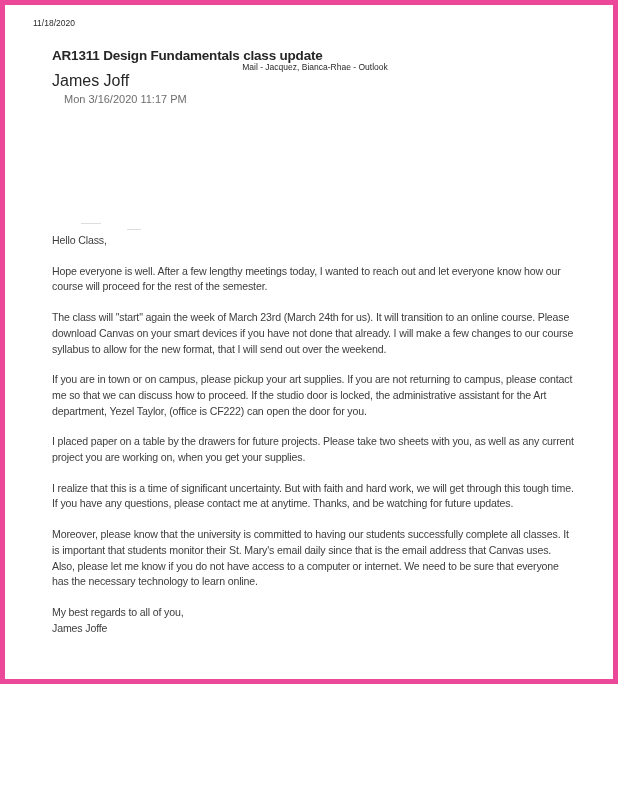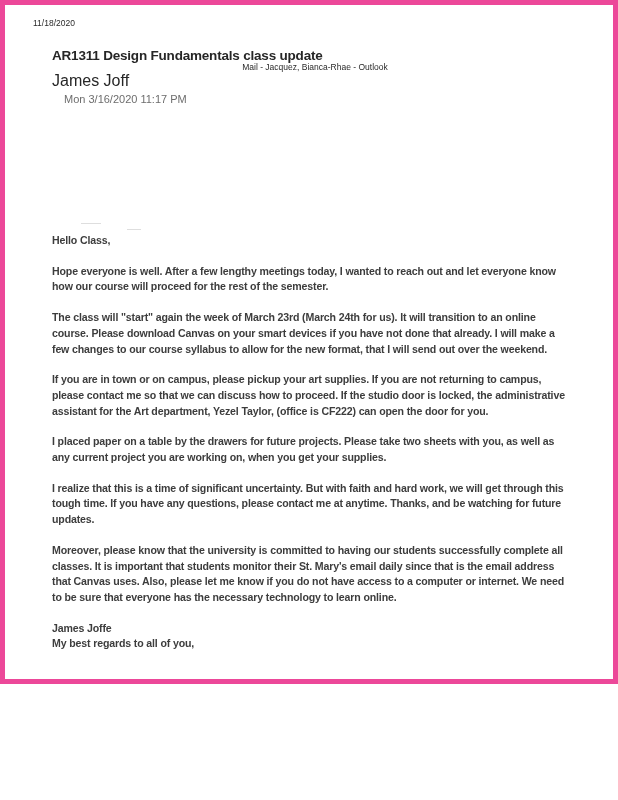--- a/index.html
+++ b/index.html
@@ -68,21 +68,21 @@
   .email-body {
     position: absolute;
     top: 228px;
     left: 47px;
     width: 522px;
     font-size: 10.6px;
     letter-spacing: -0.15px;
     line-height: 15.7px;
     color: #3d3d3d;
   }
-  .email-body p { margin: 0 0 15px 0; font-weight: bold; }
+  .email-body p { margin: 0 0 15px 0; }
   .email-body p.tight { margin: 0; }
   .print-footer-dots {
     position: absolute;
     top: 774px;
     left: 556px;
     font-size: 8.5px;
     color: #c9c9c9;
     letter-spacing: 1px;
   }
   .print-footer-page {
@@ -112,21 +112,21 @@
   <div class="redaction-mark m2"></div>
 
   <div class="email-body">
     <p>Hello Class,</p>
     <p>Hope everyone is well. After a few lengthy meetings today, I wanted to reach out and let everyone know how our course will proceed for the rest of the semester.</p>
     <p>The class will "start" again the week of March 23rd (March 24th for us). It will transition to an online course. Please download Canvas on your smart devices if you have not done that already. I will make a few changes to our course syllabus to allow for the new format, that I will send out over the weekend.</p>
     <p>If you are in town or on campus, please pickup your art supplies. If you are not returning to campus, please contact me so that we can discuss how to proceed. If the studio door is locked, the administrative assistant for the Art department, Yezel Taylor, (office is CF222) can open the door for you.</p>
     <p>I placed paper on a table by the drawers for future projects. Please take two sheets with you, as well as any current project you are working on, when you get your supplies.</p>
     <p>I realize that this is a time of significant uncertainty. But with faith and hard work, we will get through this tough time. If you have any questions, please contact me at anytime. Thanks, and be watching for future updates.</p>
     <p>Moreover, please know that the university is committed to having our students successfully complete all classes. It is important that students monitor their St. Mary's email daily since that is the email address that Canvas uses. Also, please let me know if you do not have access to a computer or internet. We need to be sure that everyone has the necessary technology to learn online.</p>
+    <p class="tight">My best regards to all of you,</p>
     <p class="tight">James Joffe</p>
-    <p class="tight">My best regards to all of you,</p>
   </div>
 
   <div class="print-footer-dots">..</div>
 
   <div class="print-footer-page">1/1</div>
 
 </div>
 
 </body></html>

